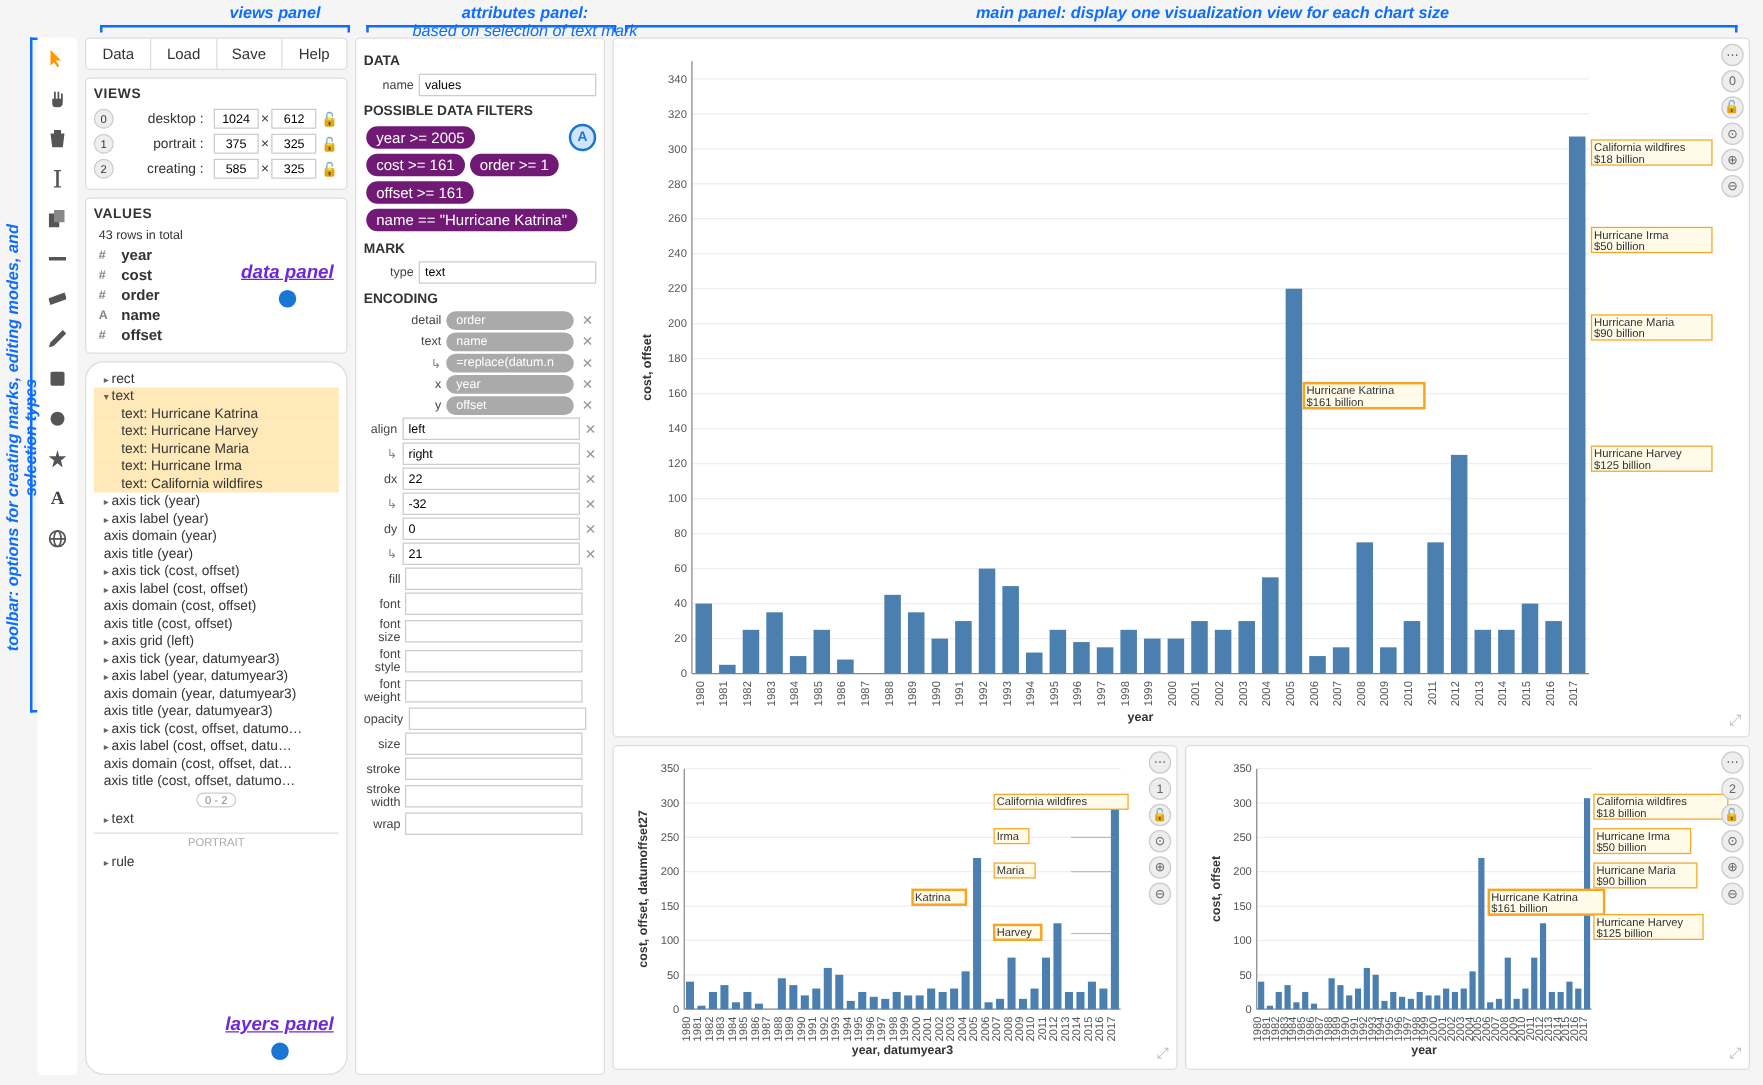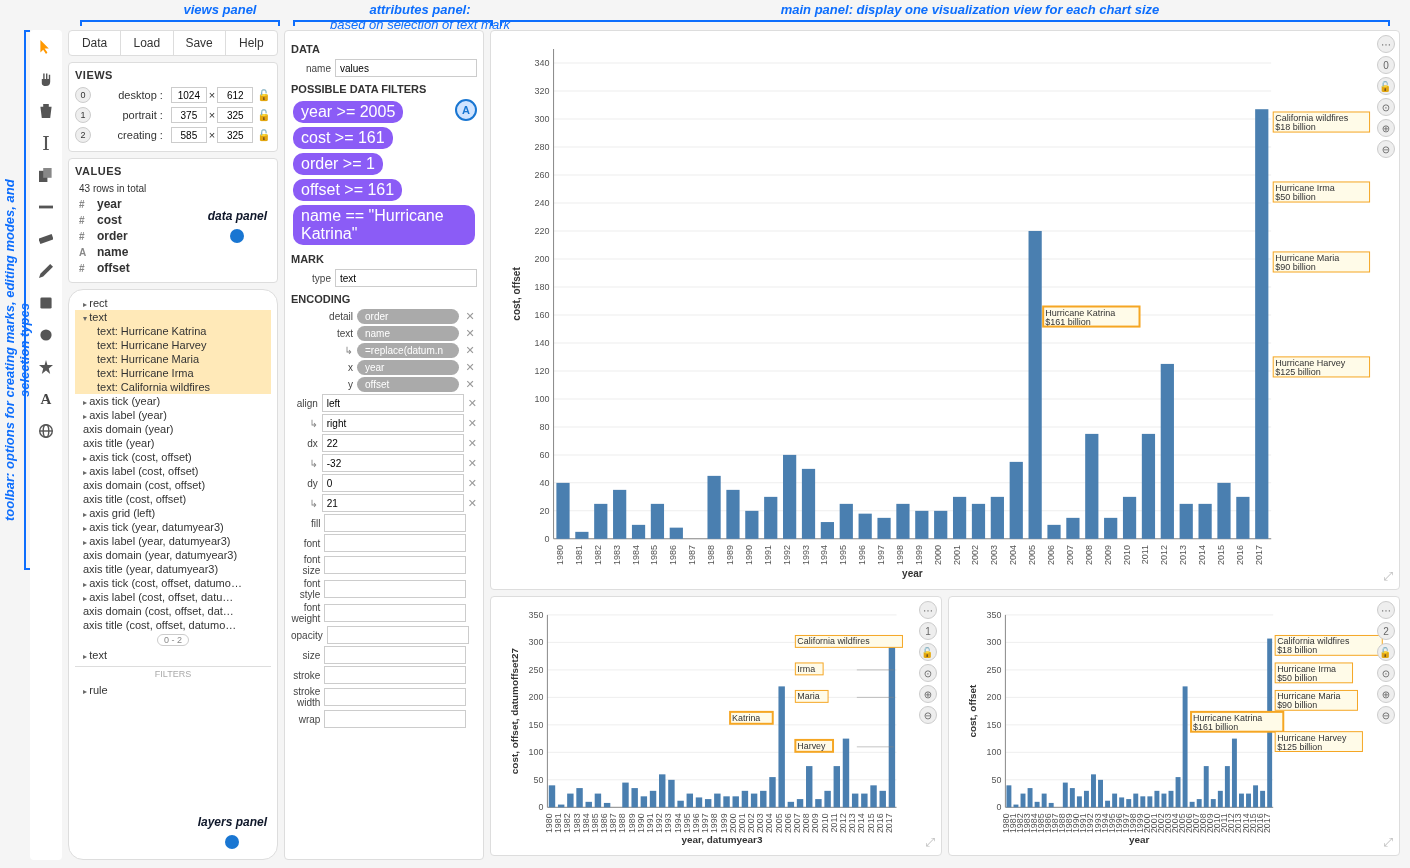--- a/index.html
+++ b/index.html
@@ -155,21 +155,21 @@
 .range-pill {
   display: inline-block;
   border: 1px solid #ccc;
   border-radius: 8px;
   padding: 0 6px;
   font-size: 9px;
   color: #888;
   margin: 2px auto;
 }
 .blue-dot { width: 14px; height: 14px; border-radius: 50%; background: #1976d2; display: inline-block;}
-.panel-label { color: #0f172a; font-style: italic; font-weight: 600; font-size: 12px;}
+.panel-label { color: #6d28d9; font-style: italic; font-weight: 600; font-size: 15px; text-decoration: underline;}
 
 
 .attr-col {
   width: 200px;
   display: flex;
   flex-direction: column;
   gap: 6px;
 }
 .attr-panel {
   background: #fff;
@@ -179,25 +179,25 @@
   flex: 1;
   overflow-y: auto;
 }
 .attr-section-title {
   font-weight: bold;
   font-size: 11px;
   margin: 6px 0 4px;
 }
 .filter-chip {
   display: inline-block;
-  background: #8b5cf6;
+  background: #701a75;
   color: #fff;
   border-radius: 10px;
   padding: 2px 8px;
-  font-size: 16px;
+  font-size: 12px;
   margin: 2px;
 }
 .filter-circle {
   width: 22px; height: 22px; border-radius: 50%;
   background: #d0e4ff; border: 2px solid #1976d2;
   color: #1976d2; font-weight: bold;
   display: inline-flex; align-items: center; justify-content: center;
   font-size: 11px;
   float: right;
 }
@@ -451,21 +451,21 @@
           <div class="layer-item ">axis title (year, datumyear3)</div>
           <div class="layer-item expandable">axis tick (cost, offset, datumo…</div>
           <div class="layer-item expandable">axis label (cost, offset, datu…</div>
           <div class="layer-item ">axis domain (cost, offset, dat…</div>
           <div class="layer-item ">axis title (cost, offset, datumo…</div>
         </div>
       <div style="text-align:center"><span class="range-pill">0 - 2</span></div>
       <div id="layers-below">
           <div class="layer-item expandable">text</div>
         </div>
-      <div class="divider-label">FILTERS</div>
+      <div class="divider-label">PORTRAIT</div>
       <div id="layers-portrait">
           <div class="layer-item expandable">rule</div>
         </div>
       <div style="position:absolute; right:10px; bottom:8px; text-align:center;">
         <div class="panel-label">layers panel</div>
         <div class="blue-dot" style="margin-top:6px"></div>
       </div>
     </div>
   </div>
 

